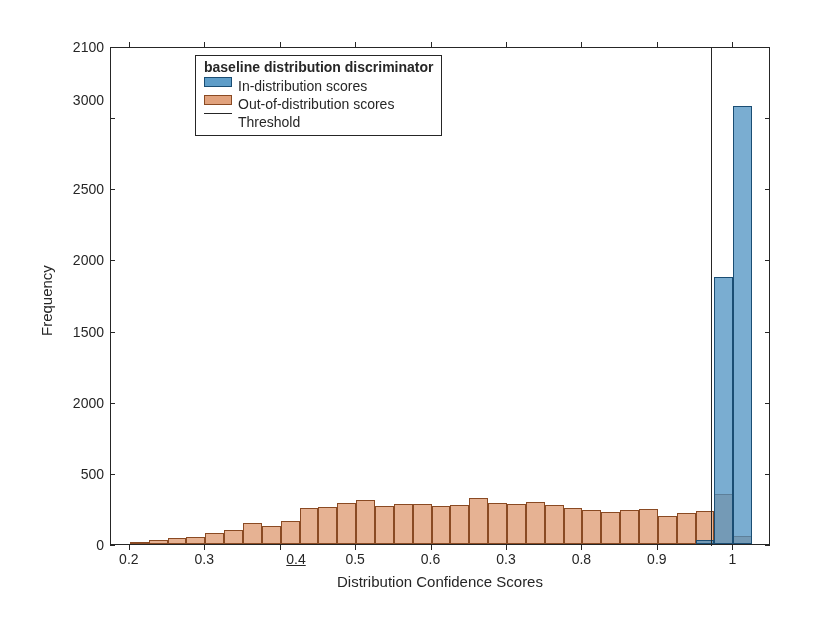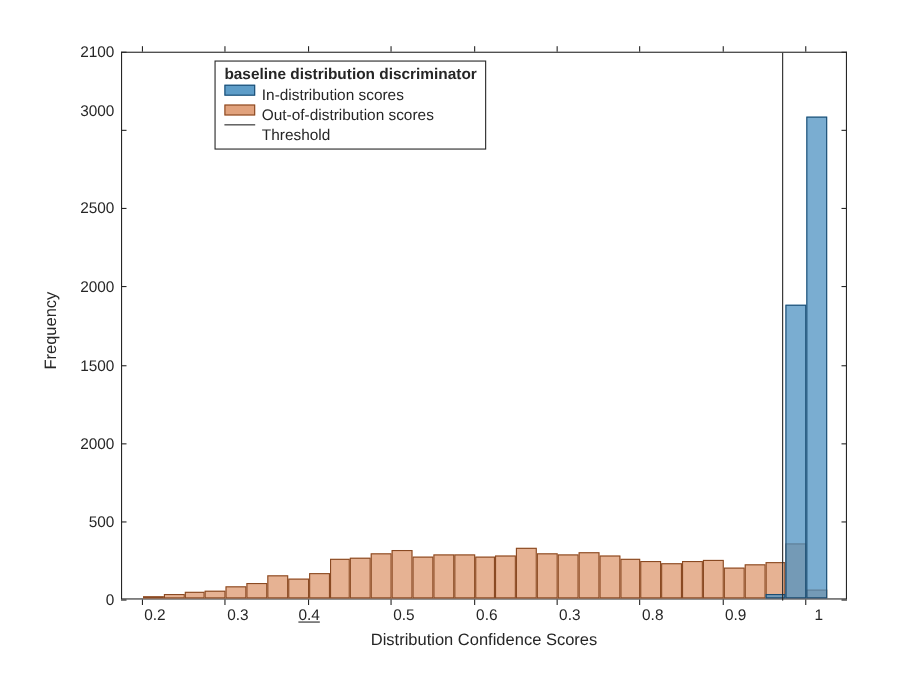--- a/index.html
+++ b/index.html
@@ -25,21 +25,21 @@
   }
   .ylabel {
     transform: rotate(-90deg);
     transform-origin: left top;
   }
   .tick-label {
     position: absolute;
     font-size: 14px;
     color: #262626;
   }
-  .xtick-label { transform: translateX(-50%); margin-left: 12px; }
+  .xtick-label { transform: translateX(-50%); }
   .ytick-label { transform: translateY(-50%); text-align: right; }
   .tick {
     position: absolute;
     background: #262626;
   }
   .xtick { width: 1px; height: 5px; }
   .ytick { width: 5px; height: 1px; }
   .bar {
     position: absolute;
     bottom: 0;
@@ -152,21 +152,21 @@
 </div>
 
 <div class="tick xtick" style="left: 128.857px; top: 545px;"></div>
 <div class="tick xtick" style="left: 128.857px; top: 42px;"></div>
 <div class="tick-label xtick-label" style="left: 128.857px; top: 551px;">0.2</div>
 <div class="tick xtick" style="left: 204.286px; top: 545px;"></div>
 <div class="tick xtick" style="left: 204.286px; top: 42px;"></div>
 <div class="tick-label xtick-label" style="left: 204.286px; top: 551px;">0.3</div>
 <div class="tick xtick" style="left: 279.714px; top: 545px;"></div>
 <div class="tick xtick" style="left: 279.714px; top: 42px;"></div>
-<div class="tick-label xtick-label" style="left: 269px; top: 551px; text-decoration: underline;">0.4</div>
+<div class="tick-label xtick-label" style="left: 296px; top: 551px; text-decoration: underline;">0.4</div>
 <div class="tick xtick" style="left: 355.143px; top: 545px;"></div>
 <div class="tick xtick" style="left: 355.143px; top: 42px;"></div>
 <div class="tick-label xtick-label" style="left: 355.143px; top: 551px;">0.5</div>
 <div class="tick xtick" style="left: 430.571px; top: 545px;"></div>
 <div class="tick xtick" style="left: 430.571px; top: 42px;"></div>
 <div class="tick-label xtick-label" style="left: 430.571px; top: 551px;">0.6</div>
 <div class="tick xtick" style="left: 506px; top: 545px;"></div>
 <div class="tick xtick" style="left: 506px; top: 42px;"></div>
 <div class="tick-label xtick-label" style="left: 506px; top: 551px;">0.3</div>
 <div class="tick xtick" style="left: 581.429px; top: 545px;"></div>

